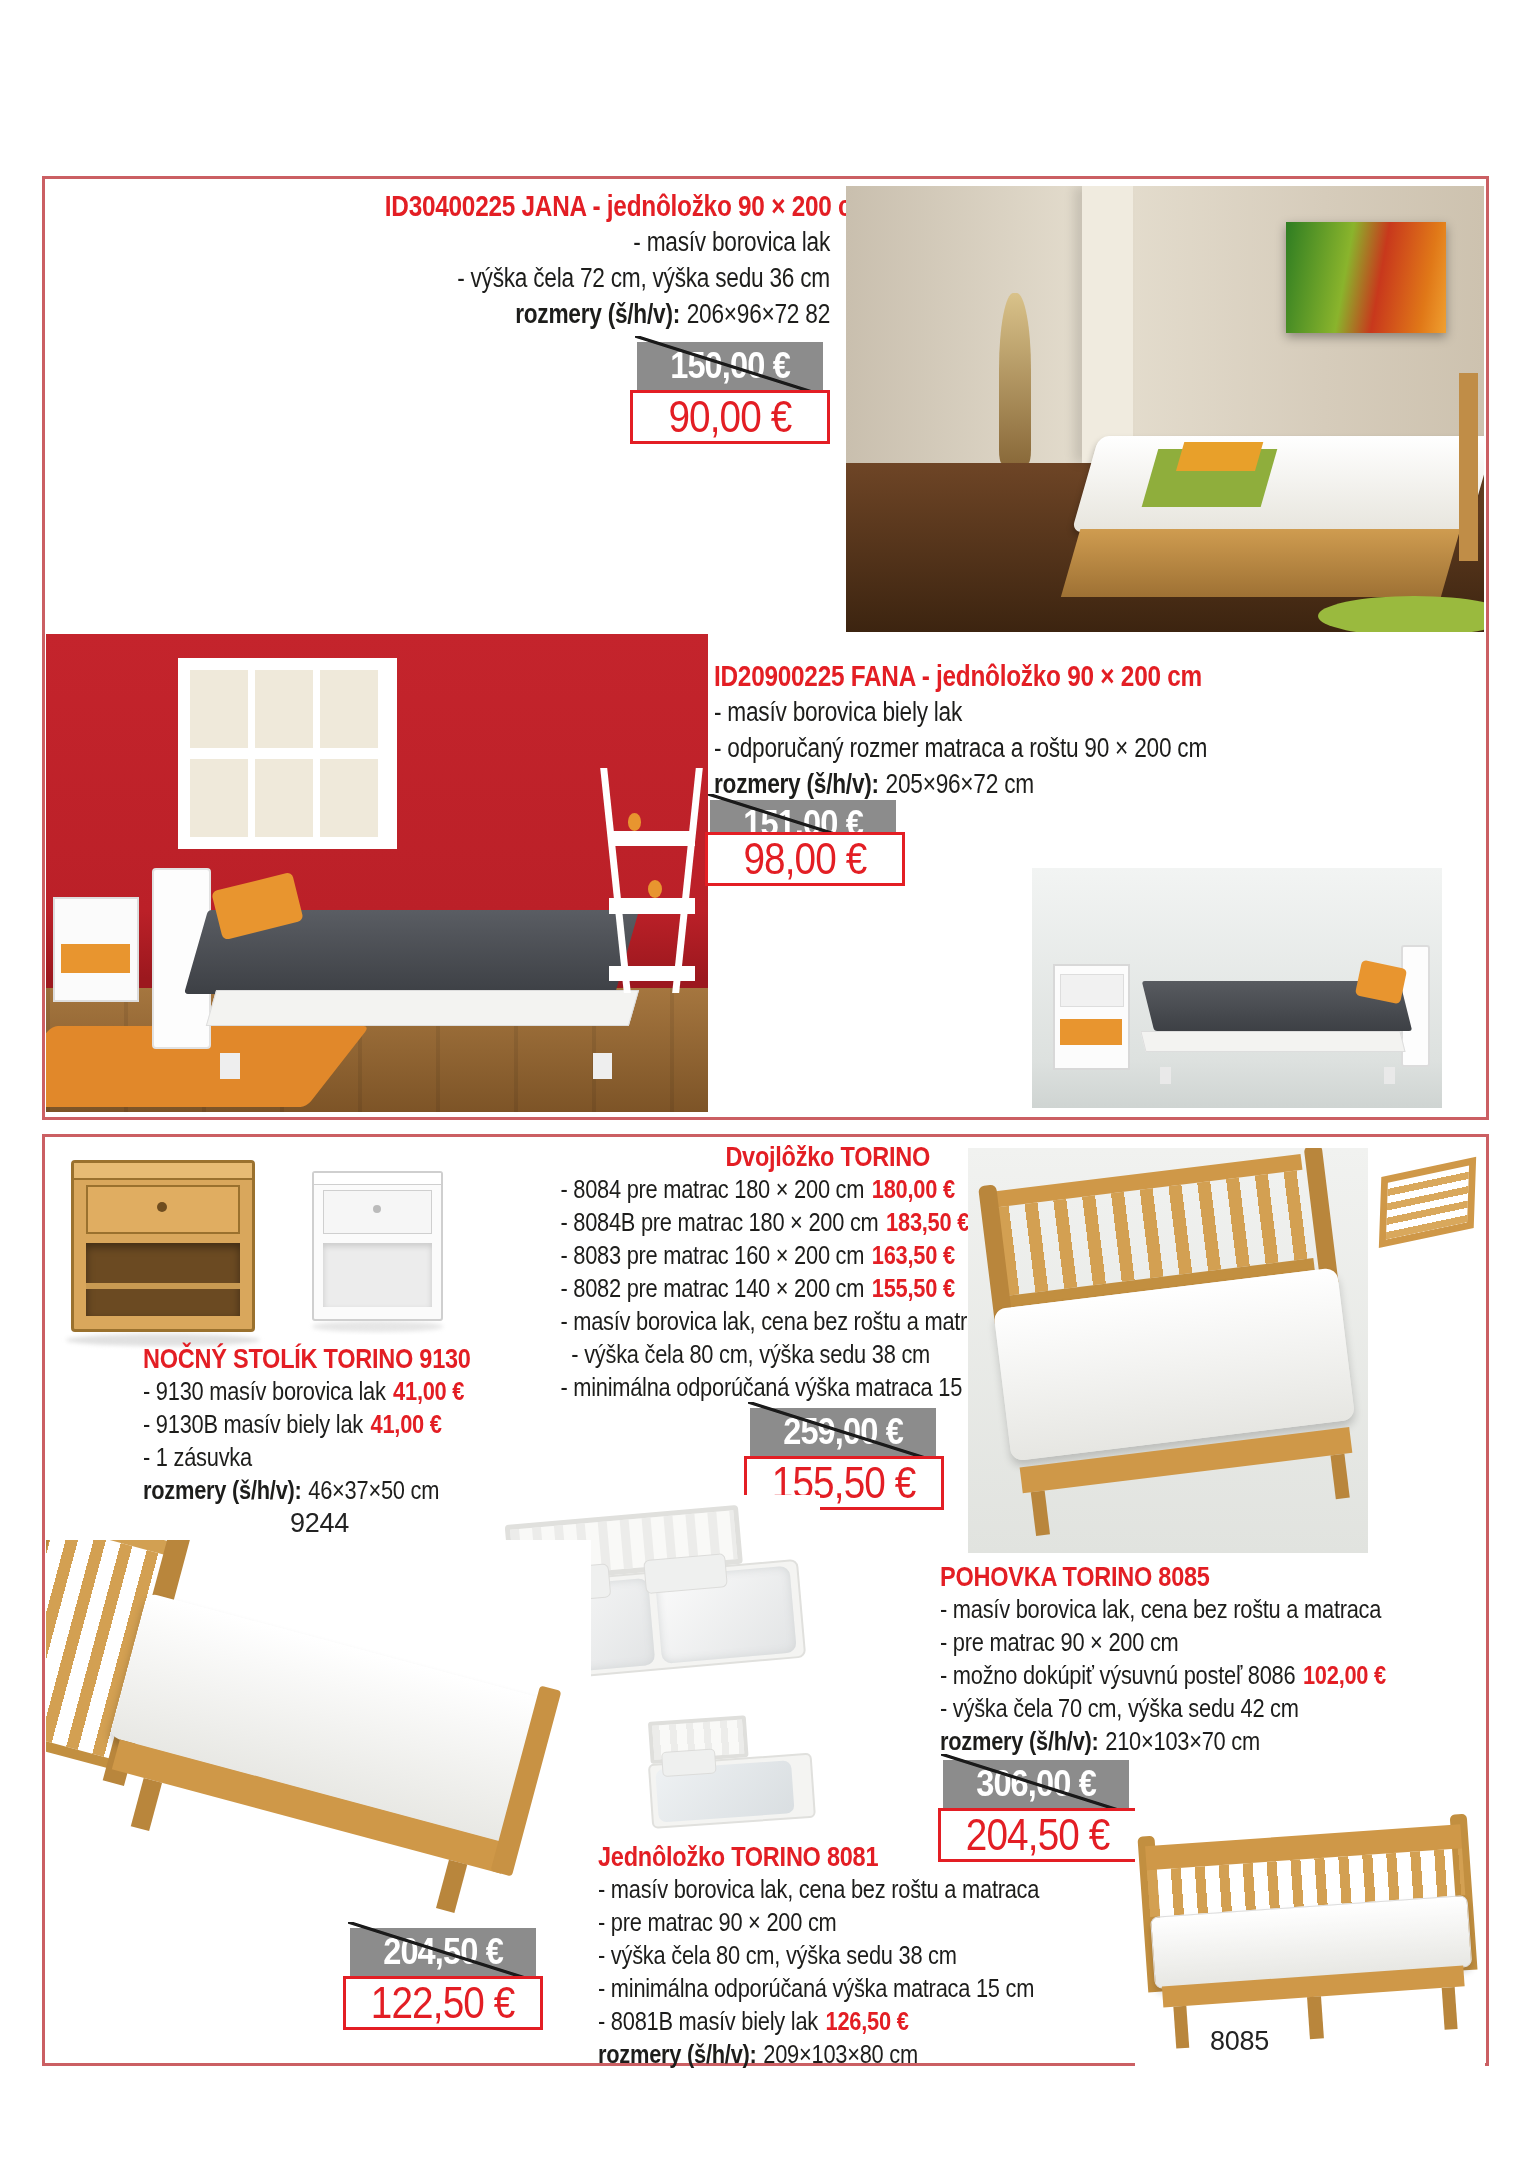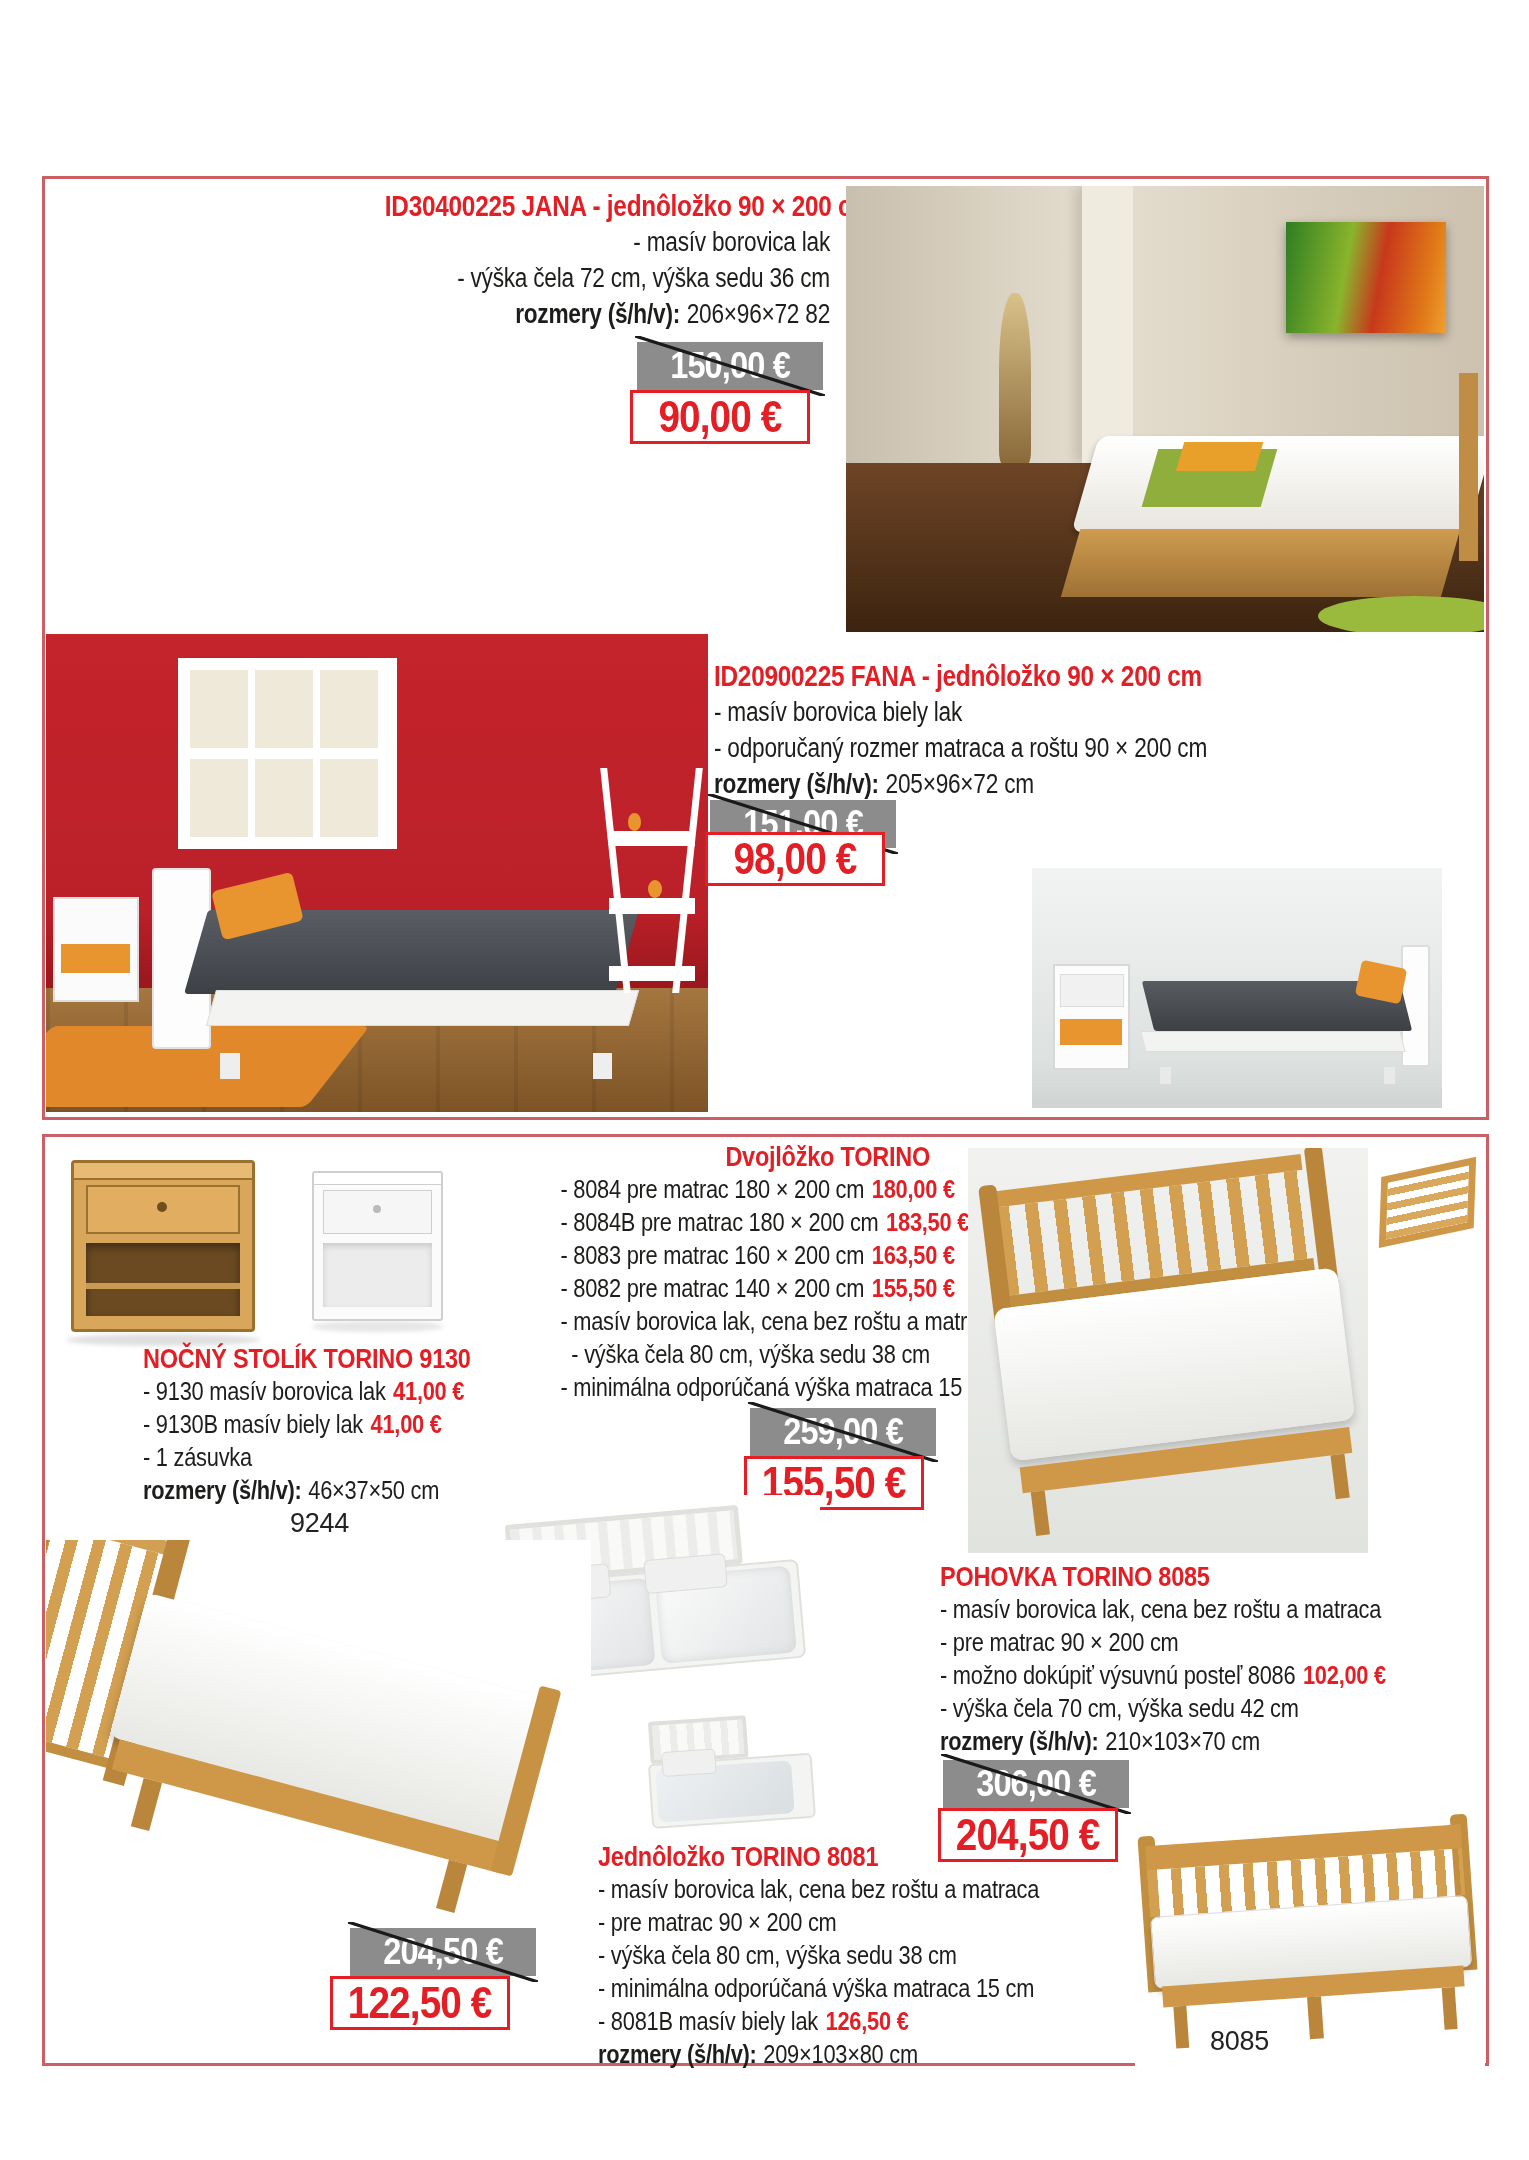--- a/index.html
+++ b/index.html
@@ -24,22 +24,22 @@
   .cndl{transform:scaleX(.84);transform-origin:0 0;}
   .cndr{transform:scaleX(.84);transform-origin:100% 0;}
   .ip{color:#e31e24;font-weight:bold;margin-left:9px;}
   .dl{font-weight:bold;}
   .dv{margin-left:8px;}
   
   .oldp{position:absolute;width:186px;height:48px;background:#8c8c8c;color:#fff;font-weight:bold;
         font-size:37px;display:flex;align-items:center;justify-content:center;letter-spacing:-1px;}
   .oldp::after{content:"";position:absolute;inset:-6px -2px;
         background:linear-gradient(to top right,transparent 48.2%,#1a1a1a 49%,#1a1a1a 51%,transparent 51.8%);}
-  .newp{position:absolute;width:180px;height:54px;background:#fff;border:3px solid #e31e24;box-sizing:border-box;
-        color:#e31e24;font-weight:bold;font-size:44px;display:flex;align-items:center;justify-content:center;letter-spacing:-1px;}
+  .newp{position:absolute;width:200px;height:54px;background:#fff;border:3px solid #e31e24;box-sizing:border-box;
+        color:#e31e24;font-weight:normal;font-size:44px;display:flex;align-items:center;justify-content:center;letter-spacing:-1px;}
   .ps{display:inline-block;transform:scaleX(.88);white-space:nowrap;}
   
   .photo{position:absolute;overflow:hidden;}
   .plabel{position:absolute;font-size:27px;color:#222;z-index:5;}
   
   .fband{position:absolute;left:0;top:2040px;width:452px;height:82px;background:#e31e24;z-index:6;}
   .pg{position:absolute;left:55px;top:0;line-height:80px;color:#fff;font-weight:bold;font-size:47px;}
 </style>
 </head>
 <body>
@@ -256,21 +256,21 @@
       <div style="position:absolute;left:22%;top:4%;width:76%;height:48%;background:linear-gradient(180deg,#ffffff,#e8e8e4);border-radius:10px;box-shadow:0 6px 9px rgba(0,0,0,.2);"></div>
       <div style="position:absolute;left:24%;top:52%;width:74%;height:10%;background:#cf9848;"></div>
       <div style="position:absolute;left:30%;top:62%;width:3.5%;height:16%;background:#b9863c;"></div>
       <div style="position:absolute;left:88%;top:62%;width:3.5%;height:16%;background:#b9863c;"></div>
       <div style="position:absolute;left:96%;top:0;width:4%;height:62%;background:#c89244;border-radius:4px;"></div>
     </div>
   </div>
   <div class="oldp" style="left:350px;top:1928px;z-index:4;">
       <span class="ps">204,50 €</span>
     </div>
-  <div class="newp" style="left:330px;top:1976px;z-index:4;">
+  <div class="newp" style="left:343px;top:1976px;z-index:4;">
       <span class="ps">122,50 €</span>
     </div>
 
   <div class="tblock sm cndl" style="left:598px;top:1840px;width:470px;">
     <div class="line ttl">Jednôložko TORINO 8081</div>
     <div class="line">- masív borovica lak, cena bez roštu a matraca</div>
     <div class="line">- pre matrac 90 × 200 cm</div>
     <div class="line">- výška čela 80 cm, výška sedu 38 cm</div>
     <div class="line">- minimálna odporúčaná výška matraca 15 cm</div>
     <div class="line"><span>- 8081B masív biely lak</span><span class="ip">126,50 €</span></div>

